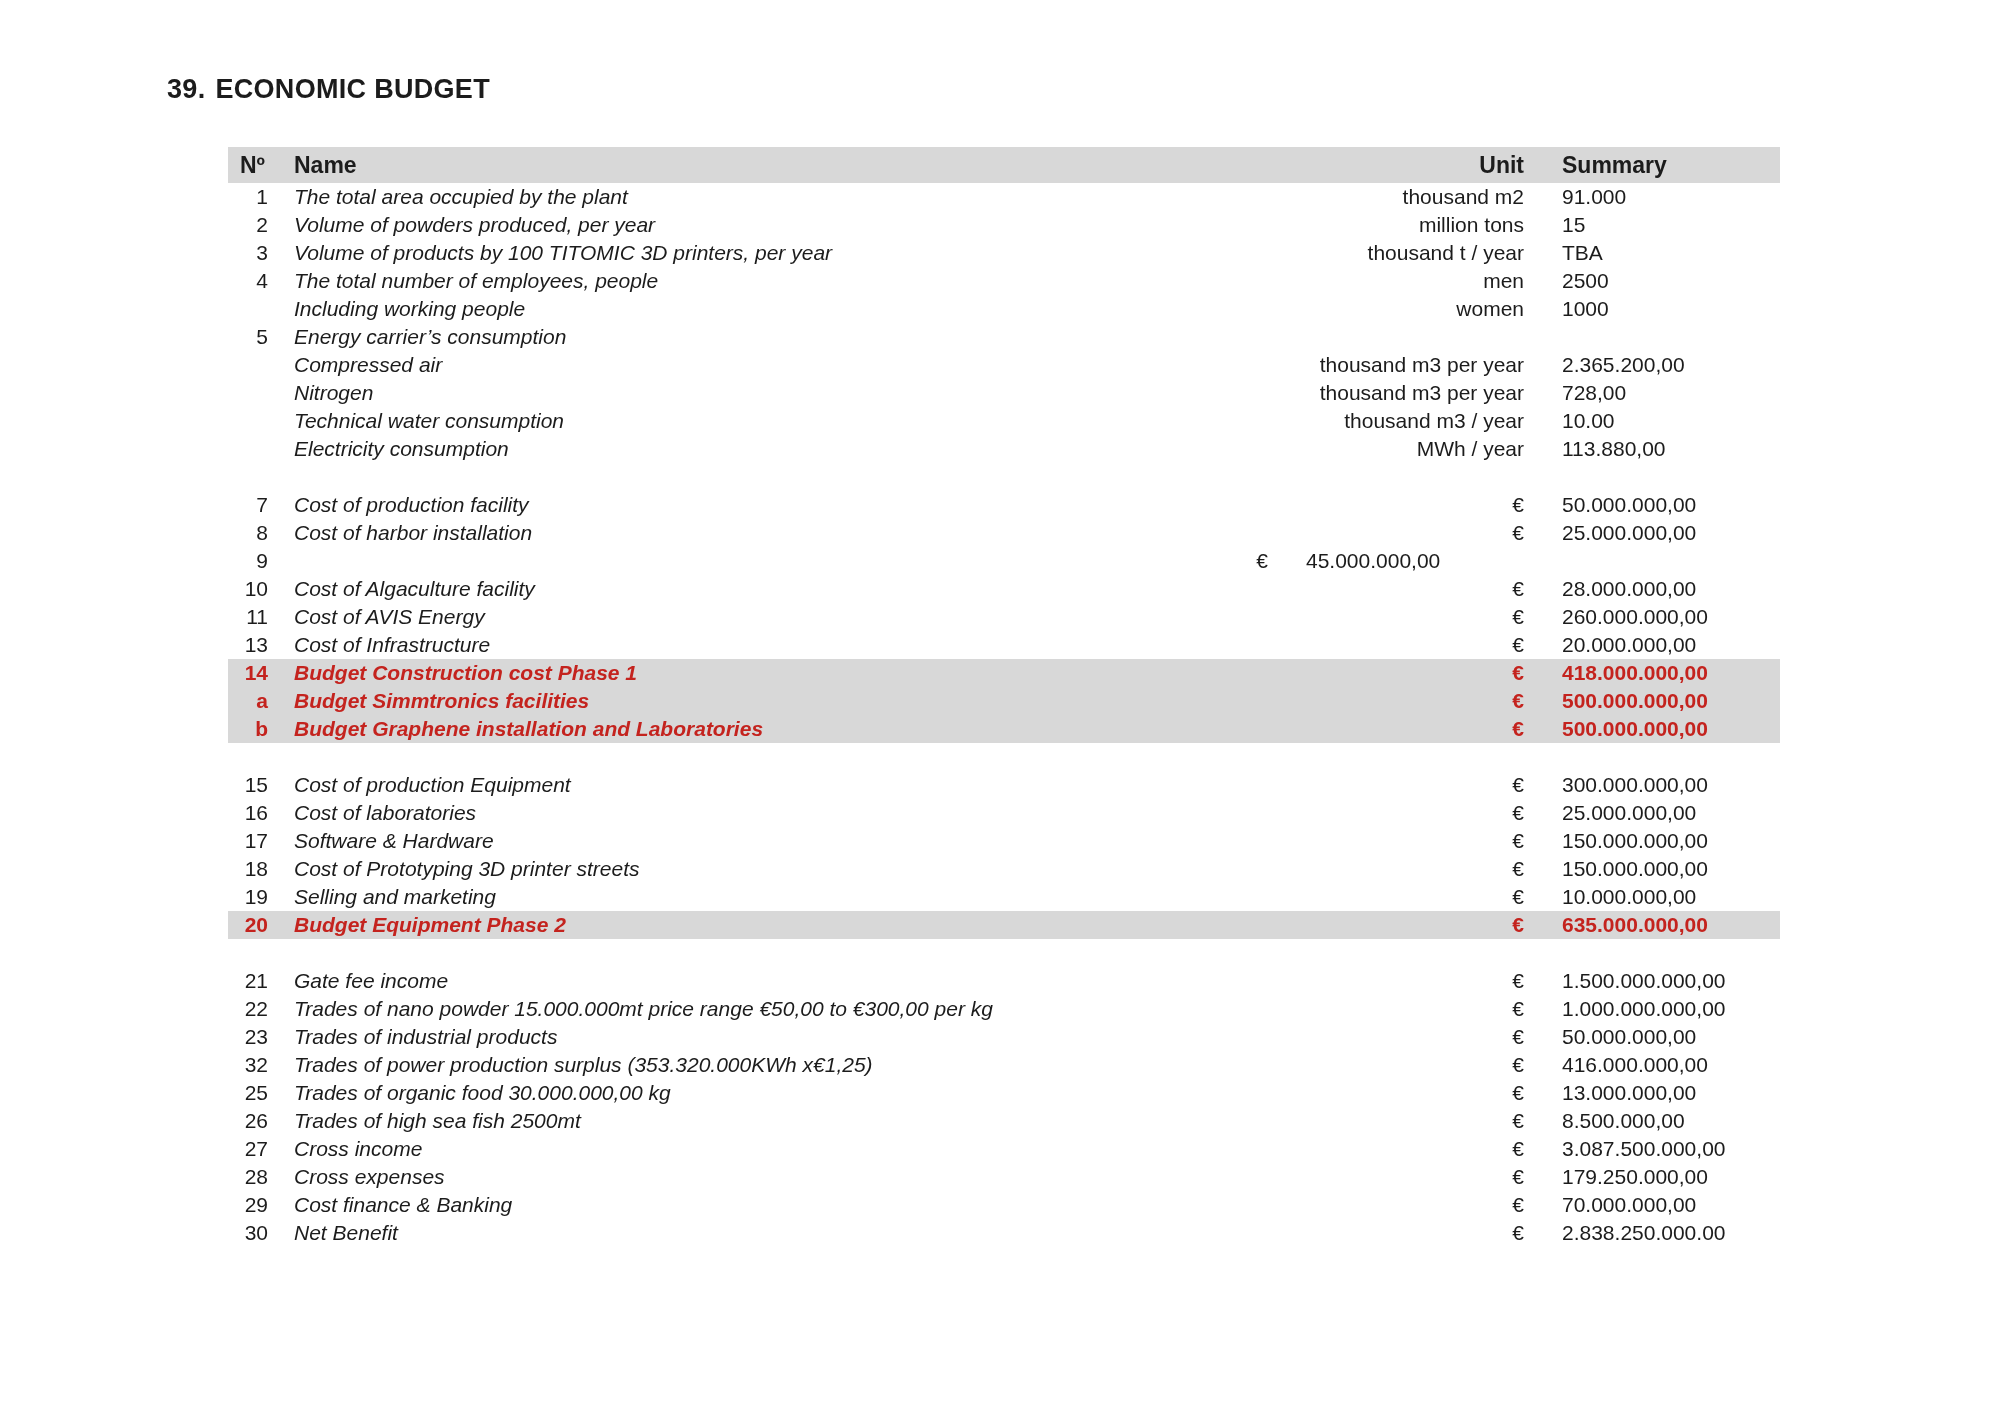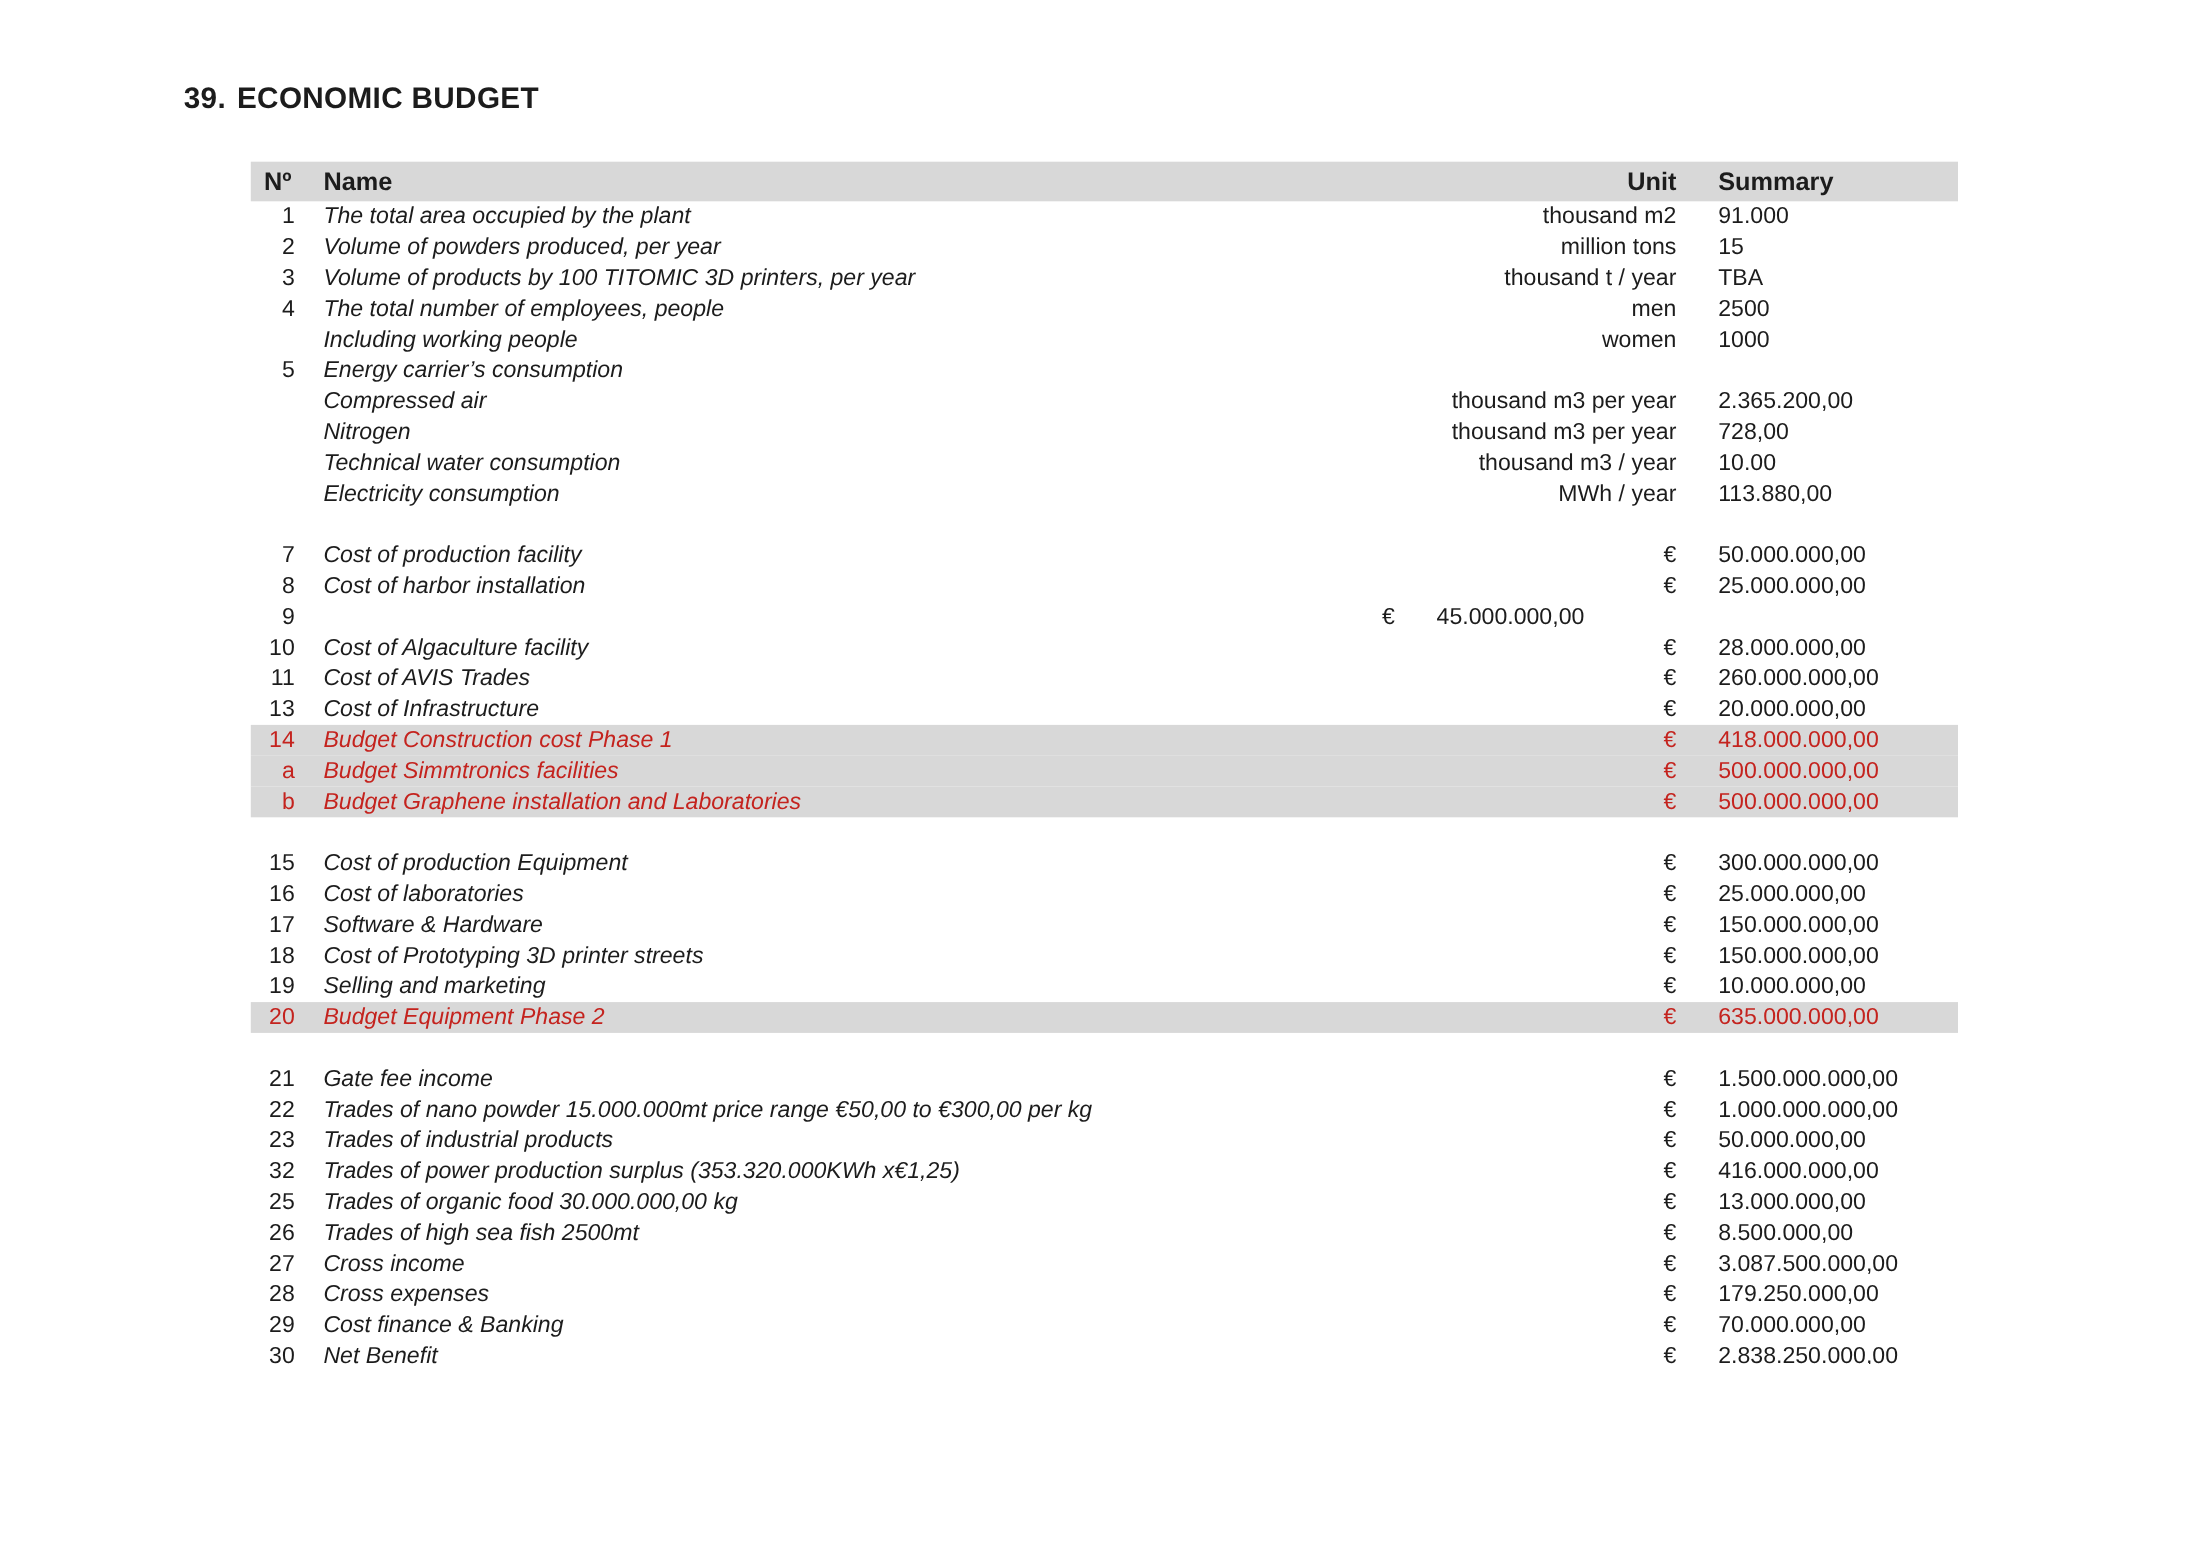--- a/index.html
+++ b/index.html
@@ -38,21 +38,21 @@
     background: var(--header-bg, #d8d8d8);
     font-weight: bold;
     font-size: 23px;
   }
   .trow {
     height: 28px;
     font-size: 21px;
   }
   .trow.spacer { height: 28px; }
   .trow.highlight { background: var(--highlight-bg, #d8d8d8); }
-  .trow.highlight .cell { color: var(--accent-red, #c4231e); }
+  .trow.highlight .cell { color: var(--accent-red, #c4231e); font-weight: bold; }
   .cell { white-space: nowrap; overflow: visible; line-height: 28px; }
   .cell-no    { text-align: right; padding-right: 4px; }
   .cell-name  { padding-left: 22px; font-style: italic; }
   .cell-unit  { text-align: right; padding-right: 14px; }
   .cell-summary { padding-left: 24px; }
   .h-no    { padding-left: 12px; text-align: left; }
   .h-name  { padding-left: 22px; }
   .h-unit  { text-align: right; padding-right: 14px; }
   .h-summary { padding-left: 24px; }
   .page-number {
@@ -161,21 +161,21 @@
           <div class="cell cell-summary">45.000.000,00</div>
         </div>
         <div class="trow normal">
           <div class="cell cell-no">10</div>
           <div class="cell cell-name">Cost of Algaculture facility</div>
           <div class="cell cell-unit">€</div>
           <div class="cell cell-summary">28.000.000,00</div>
         </div>
         <div class="trow normal">
           <div class="cell cell-no">11</div>
-          <div class="cell cell-name">Cost of AVIS Trades</div>
+          <div class="cell cell-name">Cost of AVIS Energy</div>
           <div class="cell cell-unit">€</div>
           <div class="cell cell-summary">260.000.000,00</div>
         </div>
         <div class="trow normal">
           <div class="cell cell-no">13</div>
           <div class="cell cell-name">Cost of Infrastructure</div>
           <div class="cell cell-unit">€</div>
           <div class="cell cell-summary">20.000.000,00</div>
         </div>
         <div class="trow highlight">

